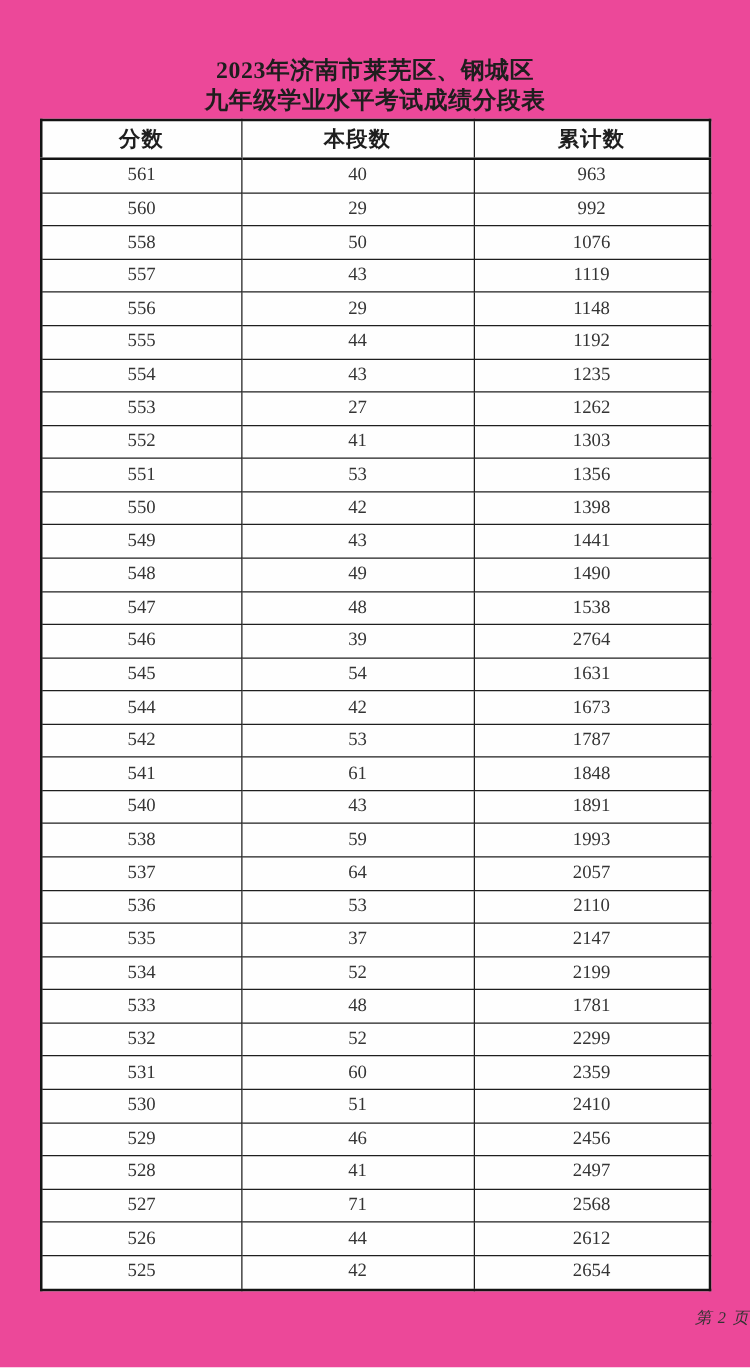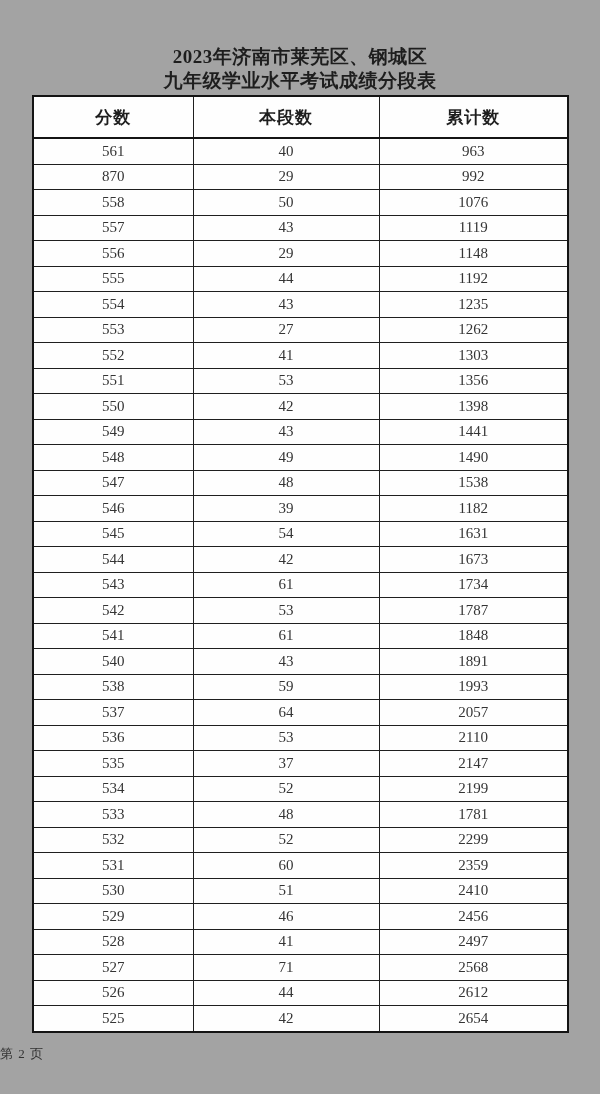--- a/index.html
+++ b/index.html
@@ -5,21 +5,21 @@
   * { box-sizing: border-box; }
   html, body {
     margin: 0;
     padding: 0;
     background: #ffffff;
   }
   .page {
     position: relative;
     width: 600px;
     height: 1094px;
-    background: #a3a3a3;
+    background: #ec4899;
     font-family: "Liberation Serif", "DejaVu Serif", serif;
     color: #2b2b2b;
     overflow: hidden;
   }
   .title-block {
     position: absolute;
     top: 45px;
     left: 0;
     width: 600px;
     text-align: center;
@@ -46,40 +46,41 @@
   table.score-table td {
     border: 1.5px solid #1f1f1f;
     text-align: center;
     vertical-align: middle;
     padding: 0;
     overflow: hidden;
     white-space: nowrap;
   }
   table.score-table { border: 2px solid #141414; }
   table.score-table thead th {
-    height: 42px;
+    height: 31px;
     font-size: 17px;
     font-weight: bold;
     color: #1e1e1e;
     border-bottom: 2.5px solid #141414;
     letter-spacing: 1px;
   }
   table.score-table tbody td {
     font-size: 15px;
     color: #343434;
   }
   .footer {
     position: absolute;
     top: 1045px;
     left: 0;
     width: 600px;
-    text-align: left;
+    text-align: right;
     font-size: 13px;
     color: #333333;
     letter-spacing: 1px;
+    font-style: italic;
   }
 </style>
 </head>
 <body>
 
 <div class="page">
 
   <div class="title-block">
     <div>2023年济南市莱芜区、钢城区</div>
     <div>九年级学业水平考试成绩分段表</div>
@@ -98,21 +99,21 @@
         <th>累计数</th>
       </tr>
     </thead>
     <tbody>
         <tr>
           <td>561</td>
           <td>40</td>
           <td>963</td>
         </tr>
         <tr>
-          <td>870</td>
+          <td>560</td>
           <td>29</td>
           <td>992</td>
         </tr>
         <tr>
           <td>558</td>
           <td>50</td>
           <td>1076</td>
         </tr>
         <tr>
           <td>557</td>
@@ -165,38 +166,33 @@
           <td>1490</td>
         </tr>
         <tr>
           <td>547</td>
           <td>48</td>
           <td>1538</td>
         </tr>
         <tr>
           <td>546</td>
           <td>39</td>
-          <td>1182</td>
+          <td>2764</td>
         </tr>
         <tr>
           <td>545</td>
           <td>54</td>
           <td>1631</td>
         </tr>
         <tr>
           <td>544</td>
           <td>42</td>
           <td>1673</td>
         </tr>
         <tr>
-          <td>543</td>
-          <td>61</td>
-          <td>1734</td>
-        </tr>
-        <tr>
           <td>542</td>
           <td>53</td>
           <td>1787</td>
         </tr>
         <tr>
           <td>541</td>
           <td>61</td>
           <td>1848</td>
         </tr>
         <tr>

